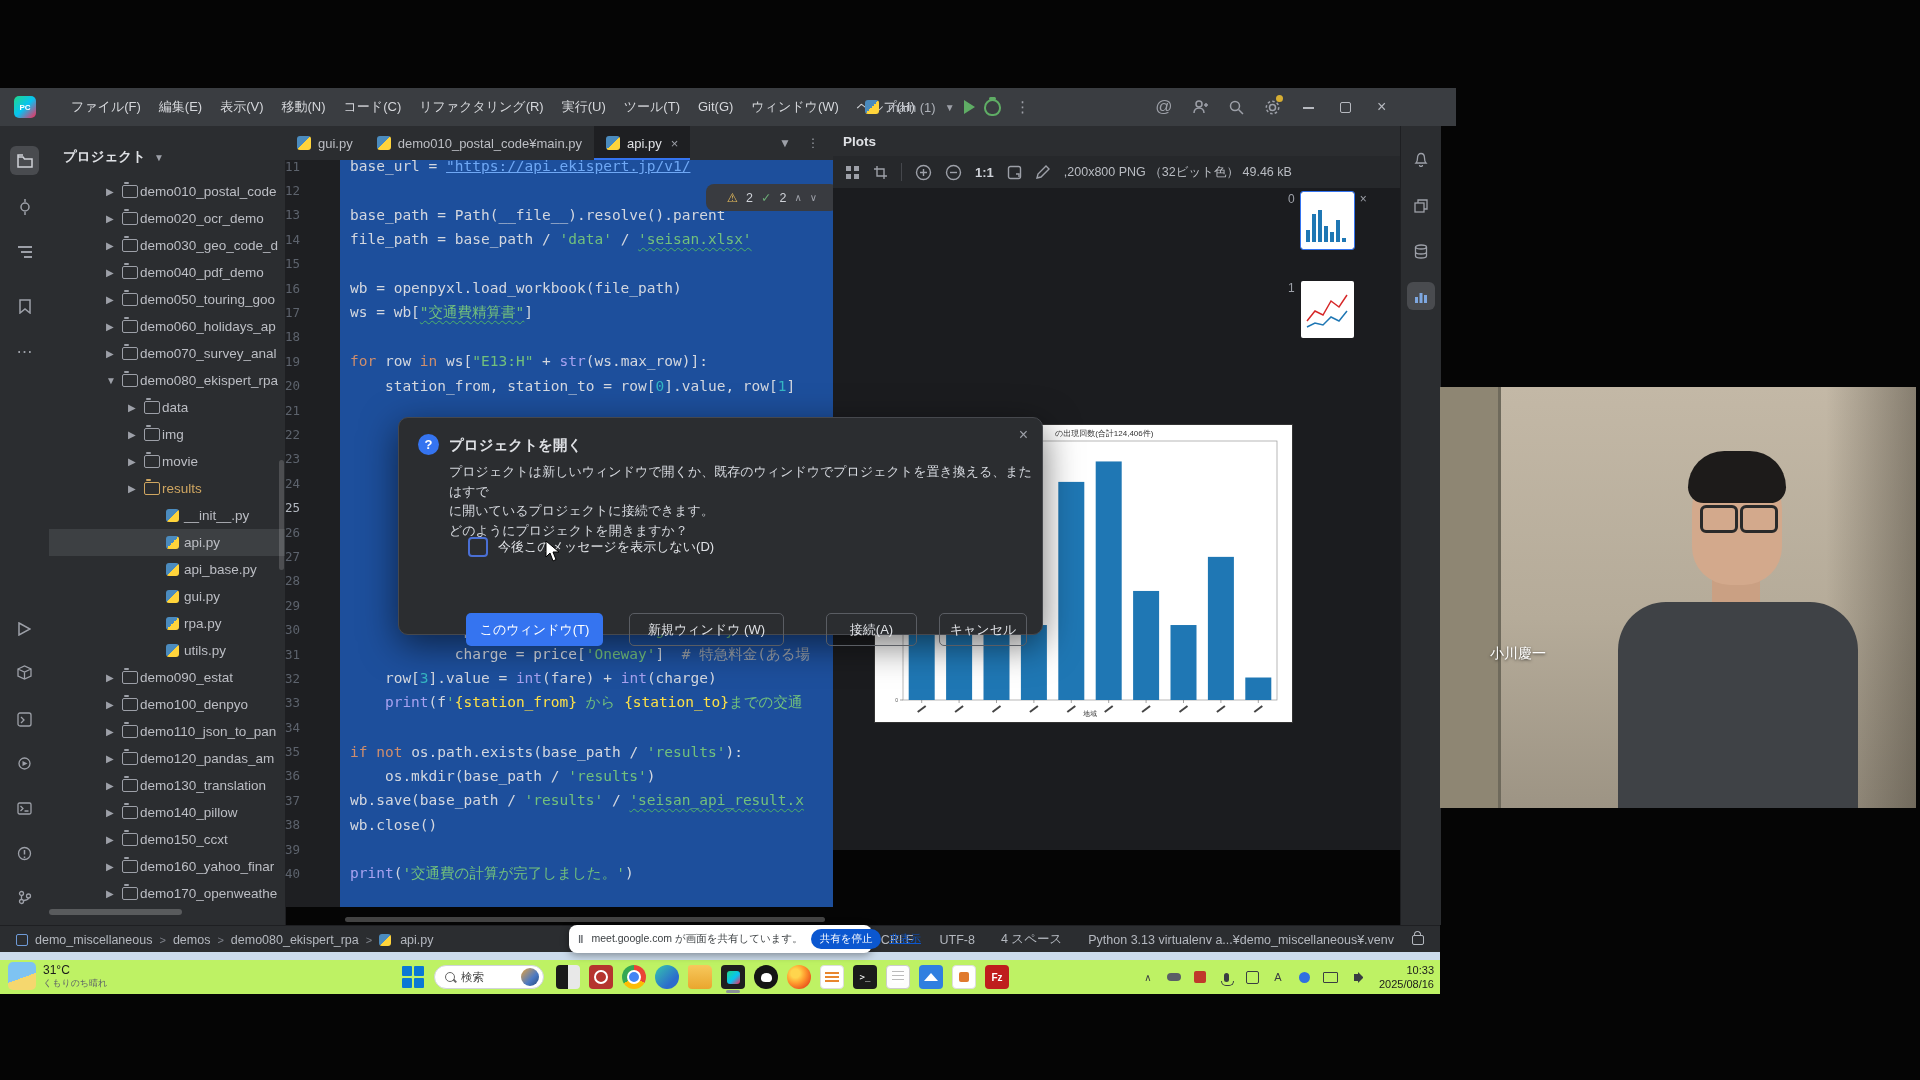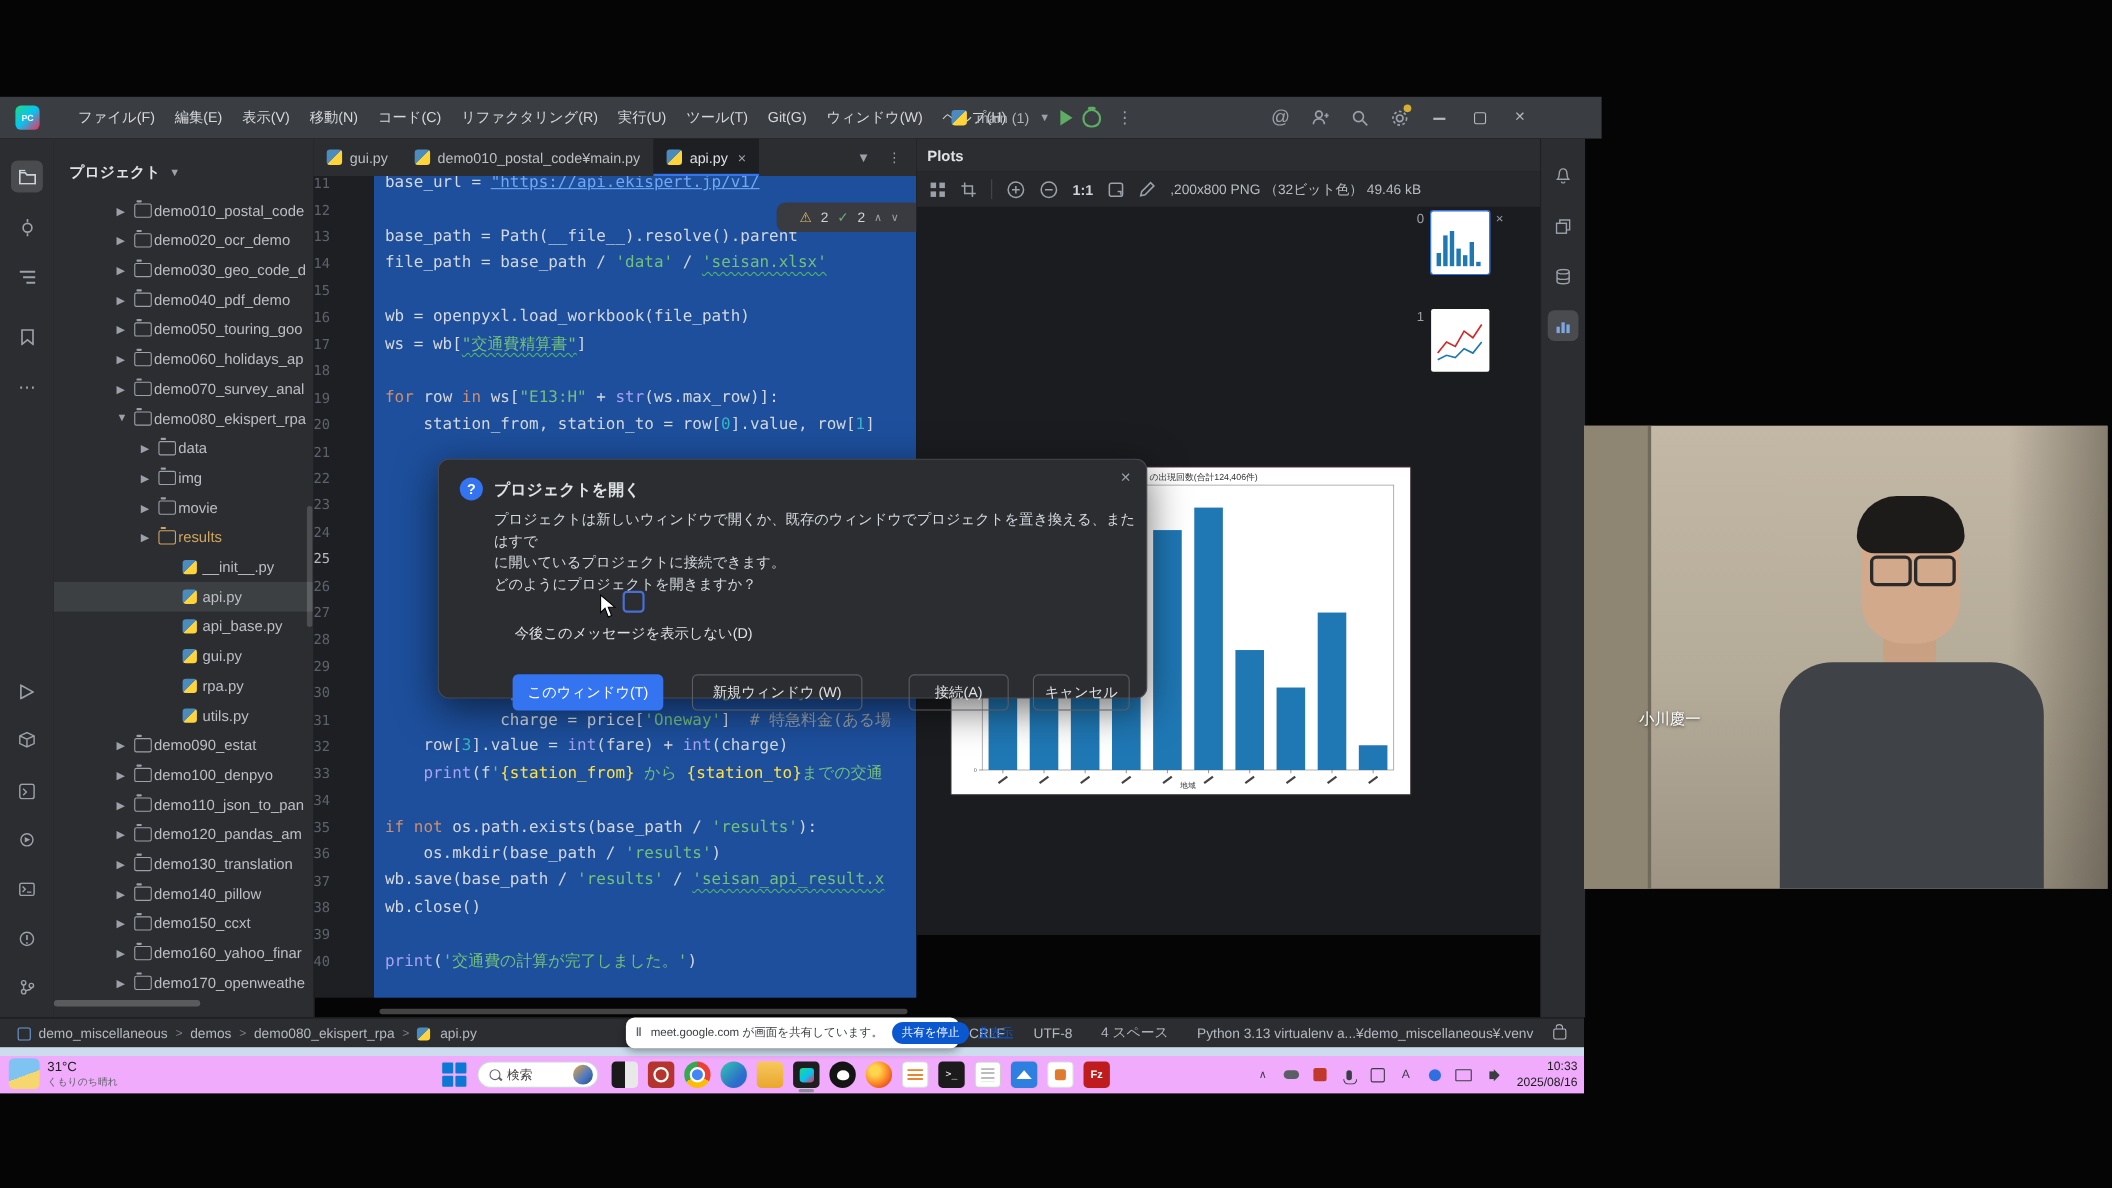--- a/index.html
+++ b/index.html
@@ -72,42 +72,42 @@
   .warnglyph{color:#e8bd5b;} .okglyph{color:#6cab76;}
   .scroll-h-editor{left:345px;top:917px;width:480px;height:5px;background:rgba(255,255,255,.25);border-radius:3px;}
   
   .plots{left:833px;top:126px;width:567px;height:724px;background:#1b1c1f;}
   .plots-head{position:absolute;left:0;top:0;width:567px;height:30px;background:#2b2d30;
               color:#dfe1e5;font-weight:bold;font-size:13.5px;display:flex;align-items:center;padding-left:10px;box-sizing:border-box;}
   .plots-tools{position:absolute;left:0;top:30px;width:567px;height:32px;background:#26282b;display:flex;align-items:center;
                gap:13px;padding-left:12px;box-sizing:border-box;color:#9da0a8;font-size:13px;}
   .pt-sep{width:1px;height:18px;background:#45474c;}
   .plots-info{color:#b9bcc2;font-size:12.5px;}
-  .chartbox{position:absolute;left:32px;top:299px;width:417px;height:297px;background:#f9a8d4;box-shadow:0 0 0 1px #333;}
+  .chartbox{position:absolute;left:42px;top:299px;width:417px;height:297px;background:#be185d;box-shadow:0 0 0 1px #333;}
   .thumbcol{position:absolute;left:455px;top:66px;width:100px;color:#9da0a8;font-size:12px;}
   .thumbrow{display:flex;align-items:flex-start;gap:6px;margin-bottom:32px;}
   .thumbimg{width:53px;height:57px;background:#fff;border-radius:2px;}
   .thumbimg.sel{outline:1.5px solid #3574f0;}
   .thumb-x{color:#9da0a8;font-size:12px;}
   
   .rightstrip{left:1400px;top:126px;width:40px;height:799px;background:#2b2d30;border-left:1px solid #1e1f22;}
   .rs{position:absolute;left:6px;width:28px;height:28px;border-radius:6px;display:flex;align-items:center;justify-content:center;color:#9da0a8;}
   .rs.active{background:#494b4f;}
   
   .statusbar{left:0;top:925px;width:1440px;height:27px;background:#2b2d30;border-top:1px solid #1e1f22;
              display:flex;align-items:center;color:#b4b8bf;font-size:12.5px;}
   .crumbs{display:flex;align-items:center;gap:7px;padding-left:16px;}
   .crumb-sep{color:#7f838b;font-size:11px;}
   .winicon{width:10px;height:10px;border:1.5px solid #6f9bd8;border-radius:2px;}
   .status-right{margin-left:auto;display:flex;align-items:center;gap:26px;padding-right:16px;}
   .lockico{width:10px;height:8px;border:1.5px solid #b4b8bf;border-radius:2px;position:relative;margin-left:-8px;}
   .lockico:before{content:"";position:absolute;left:1px;top:-5px;width:5px;height:4px;border:1.5px solid #b4b8bf;border-bottom:none;border-radius:4px 4px 0 0;}
   
   .lightstrip{left:0;top:952px;width:1440px;height:8px;background:#ccdcec;}
-  .taskbar{left:0;top:960px;width:1440px;height:34px;background:#f0abfc;}
+  .taskbar{left:0;top:960px;width:1440px;height:34px;background:#bef264;}
   .weather{position:absolute;left:8px;top:2px;display:flex;gap:7px;align-items:center;}
   .wicon{width:28px;height:28px;border-radius:5px;background:linear-gradient(160deg,#7ec3f2 55%,#f5d76e 55%);}
   .wtemp{font-size:12px;color:#1b1b1b;}
   .wdesc{font-size:9px;color:#5f6368;}
   .start{position:absolute;left:402px;top:6px;width:22px;height:22px;display:grid;grid-template-columns:10px 10px;grid-gap:2px;}
   .start div{width:10px;height:10px;background:#0a78d4;border-radius:1px;}
   .searchpill{position:absolute;left:434px;top:5px;width:110px;height:24px;background:#fff;border:1px solid #d0d4da;border-radius:13px;
               display:flex;align-items:center;gap:6px;padding:0 4px 0 10px;box-sizing:border-box;font-size:11.5px;color:#444;}
   .s-glass{width:8px;height:8px;border:1.5px solid #666;border-radius:50%;position:relative;}
   .s-glass:after{content:"";position:absolute;left:7px;top:7px;width:4px;height:1.5px;background:#666;transform:rotate(45deg);}
@@ -145,21 +145,21 @@
   .tr-spk{width:5px;height:7px;background:#3a3d42;position:relative;}
   .tr-spk:before{content:"";position:absolute;left:4px;top:-2px;border-left:5px solid #3a3d42;border-top:5px solid transparent;border-bottom:5px solid transparent;height:1px;}
   .clock{position:absolute;right:6px;top:3px;text-align:right;font-size:11px;color:#1b1b1b;line-height:14px;}
   
   .dialog{left:398px;top:417px;width:643px;height:216px;background:#2b2d30;border:1px solid #46484d;border-radius:10px;
           box-shadow:0 10px 36px rgba(0,0,0,.55);color:#dfe1e5;z-index:40;}
   .dlg-q{position:absolute;left:19px;top:16px;width:21px;height:21px;border-radius:50%;background:#3574f0;color:#fff;
          font-size:13px;font-weight:bold;display:flex;align-items:center;justify-content:center;}
   .dlg-title{position:absolute;left:50px;top:18px;font-size:14.5px;font-weight:bold;}
   .dlg-body{position:absolute;left:50px;top:44px;font-size:13px;color:#d5d8de;line-height:19.5px;}
-  .dlg-check{position:absolute;left:69px;top:119px;display:flex;align-items:center;gap:10px;font-size:13px;flex-direction:column;}
+  .dlg-check{position:absolute;left:69px;top:119px;display:flex;align-items:center;gap:10px;font-size:13px;}
   .checkbox{width:16px;height:16px;border:2px solid #4a6fd4;border-radius:4px;background:transparent;}
   .dlg-btns{position:absolute;left:67px;top:166px;display:flex;}
   .btn{height:33px;border-radius:5px;font-size:13px;display:flex;align-items:center;justify-content:center;box-sizing:border-box;margin-top:29px;}
   .btn.primary{background:#3574f0;color:#fff;width:137px;}
   .btn.ghost{border:1px solid #5a5d63;color:#dfe1e5;}
   .dlg-close{position:absolute;right:14px;top:8px;color:#9da0a8;font-size:16px;}
   
   .meetbar{left:569px;top:925px;width:303px;height:28px;background:#fff;border-radius:8px;box-shadow:0 2px 8px rgba(0,0,0,.4);
            display:flex;align-items:center;gap:8px;padding:0 9px;box-sizing:border-box;z-index:50;}
   .pauseico{color:#5f6368;font-size:11px;font-weight:bold;}

